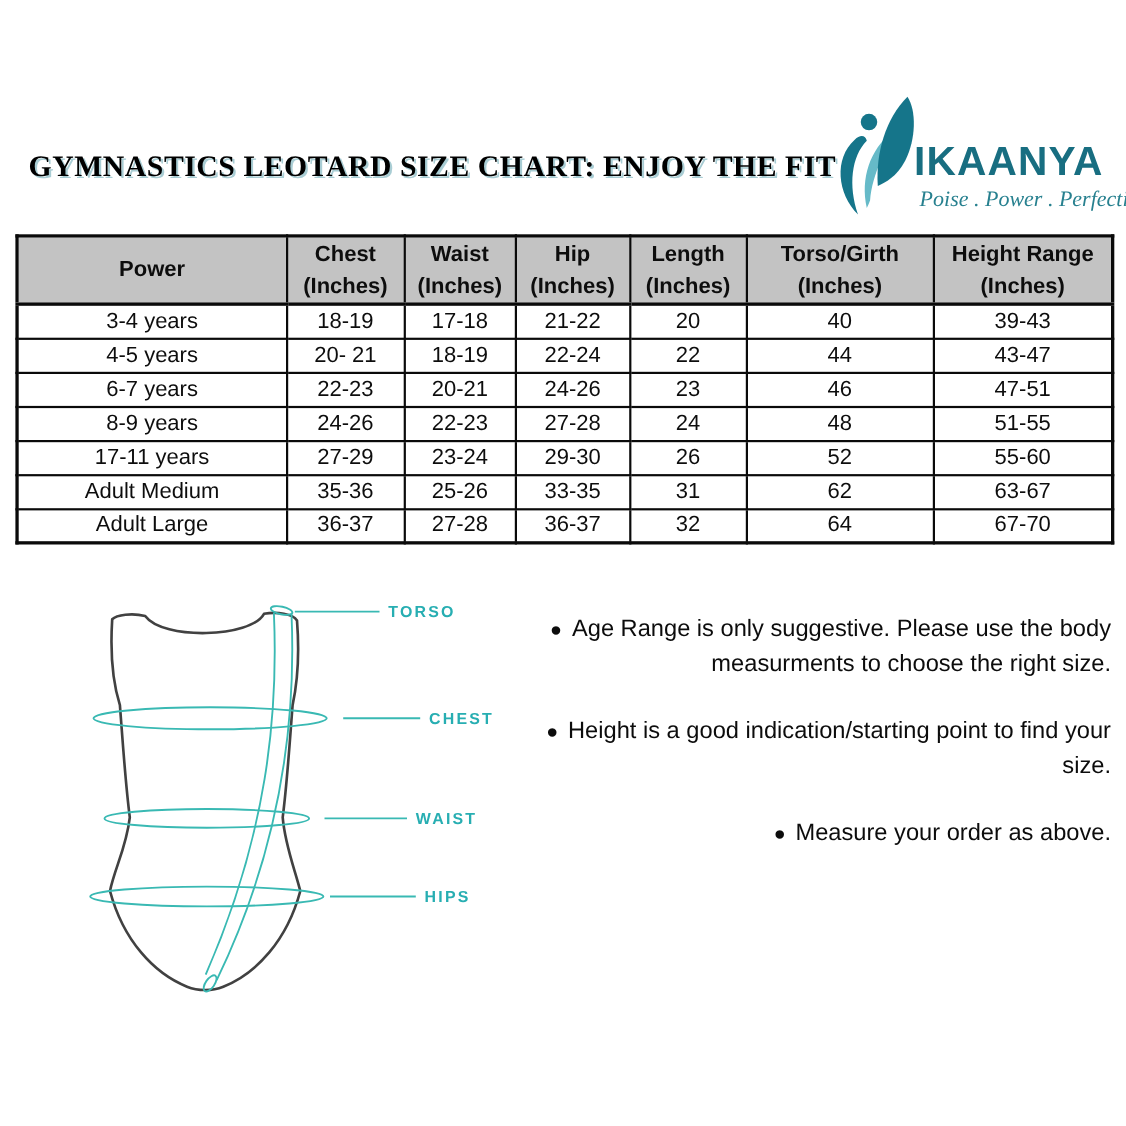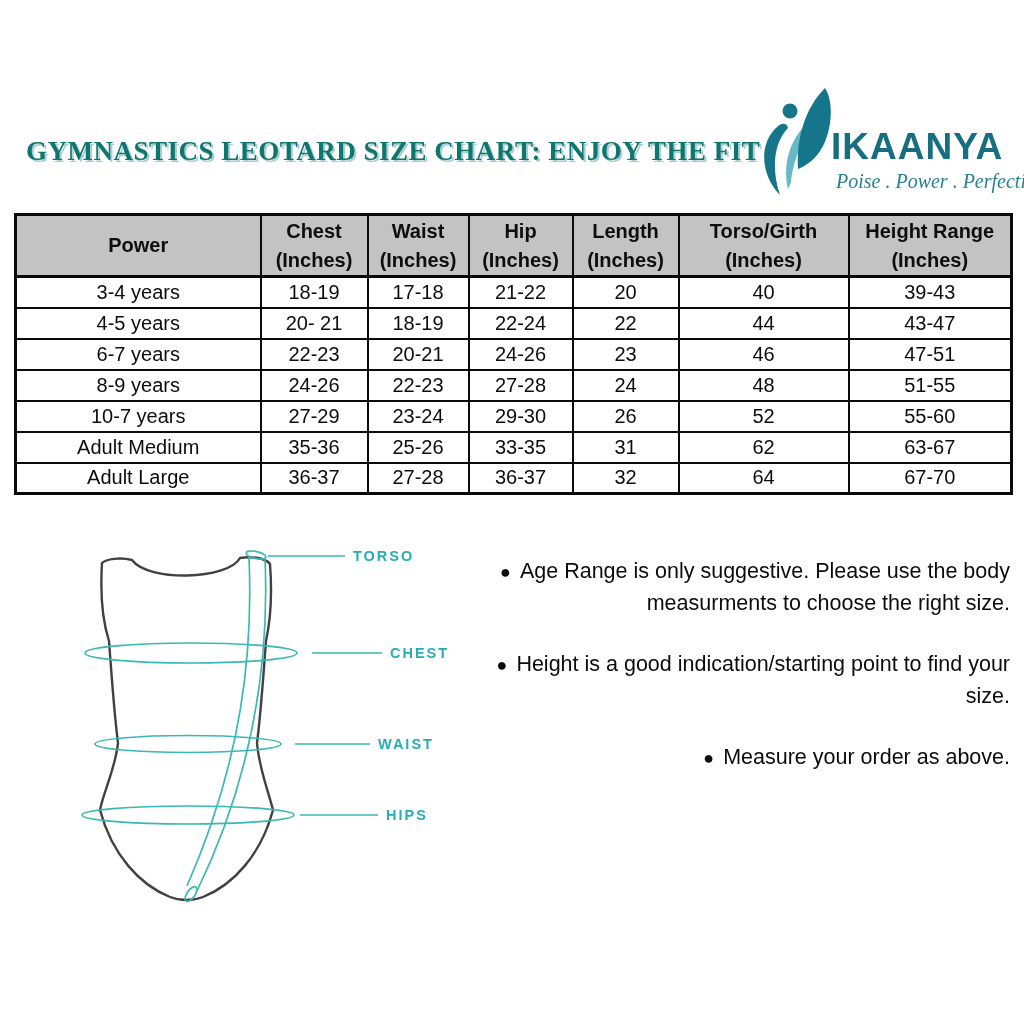--- a/index.html
+++ b/index.html
@@ -6,21 +6,21 @@
   html,body { background:#888; }
   .page {
     position:relative; width:1024px; height:1024px; background:#ffffff;
     font-family:"Liberation Sans", sans-serif; overflow:hidden; margin:0 auto;
   }
 
   
   .title {
     position:absolute; left:26px; top:136px; width:700px;
     font-family:"Liberation Serif", serif; font-weight:bold;
-    font-size:27px; letter-spacing:0.5px; color:#0f766e;
+    font-size:27px; letter-spacing:0.5px; color:#000000;
     text-shadow:2px 2px 0 #a9cdd4;
     white-space:nowrap;
     text-align:center;
   }
 
   
   .logo { position:absolute; left:753px; top:84px; width:260px; height:118px; }
   .logo-mark { position:absolute; left:0; top:0; }
   .logo-brand {
     position:absolute; left:78px; top:42px;
@@ -156,21 +156,21 @@
       <tr>
         <td>8-9 years</td>
         <td>24-26</td>
         <td>22-23</td>
         <td>27-28</td>
         <td>24</td>
         <td>48</td>
         <td>51-55</td>
       </tr>
       <tr>
-        <td>10-7 years</td>
+        <td>17-11 years</td>
         <td>27-29</td>
         <td>23-24</td>
         <td>29-30</td>
         <td>26</td>
         <td>52</td>
         <td>55-60</td>
       </tr>
       <tr>
         <td>Adult Medium</td>
         <td>35-36</td>

